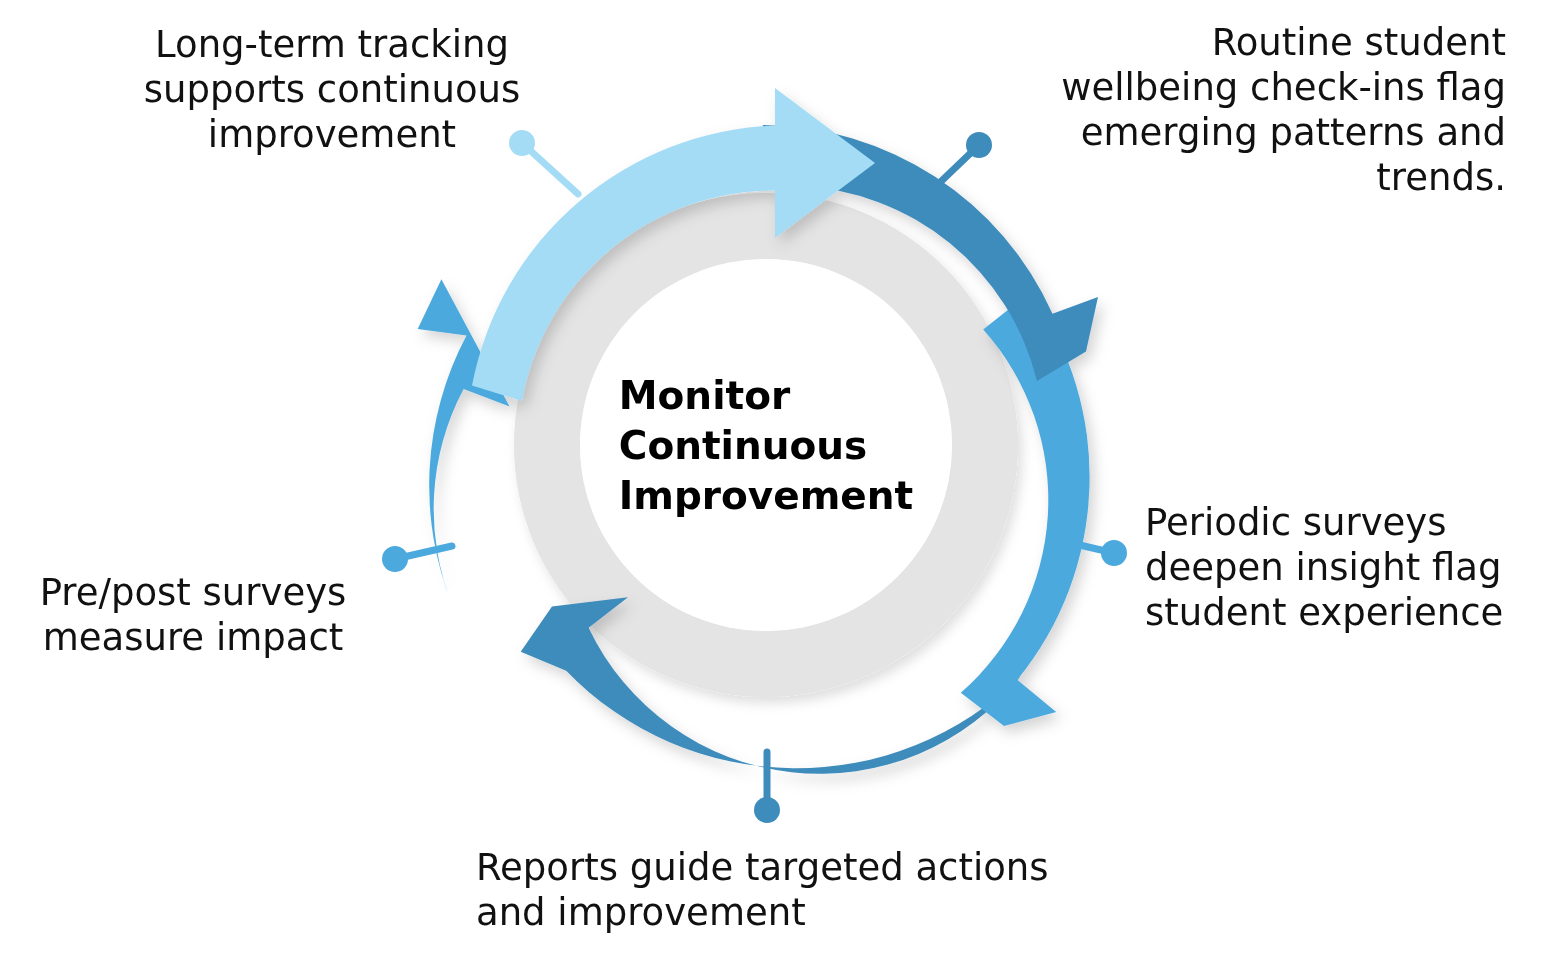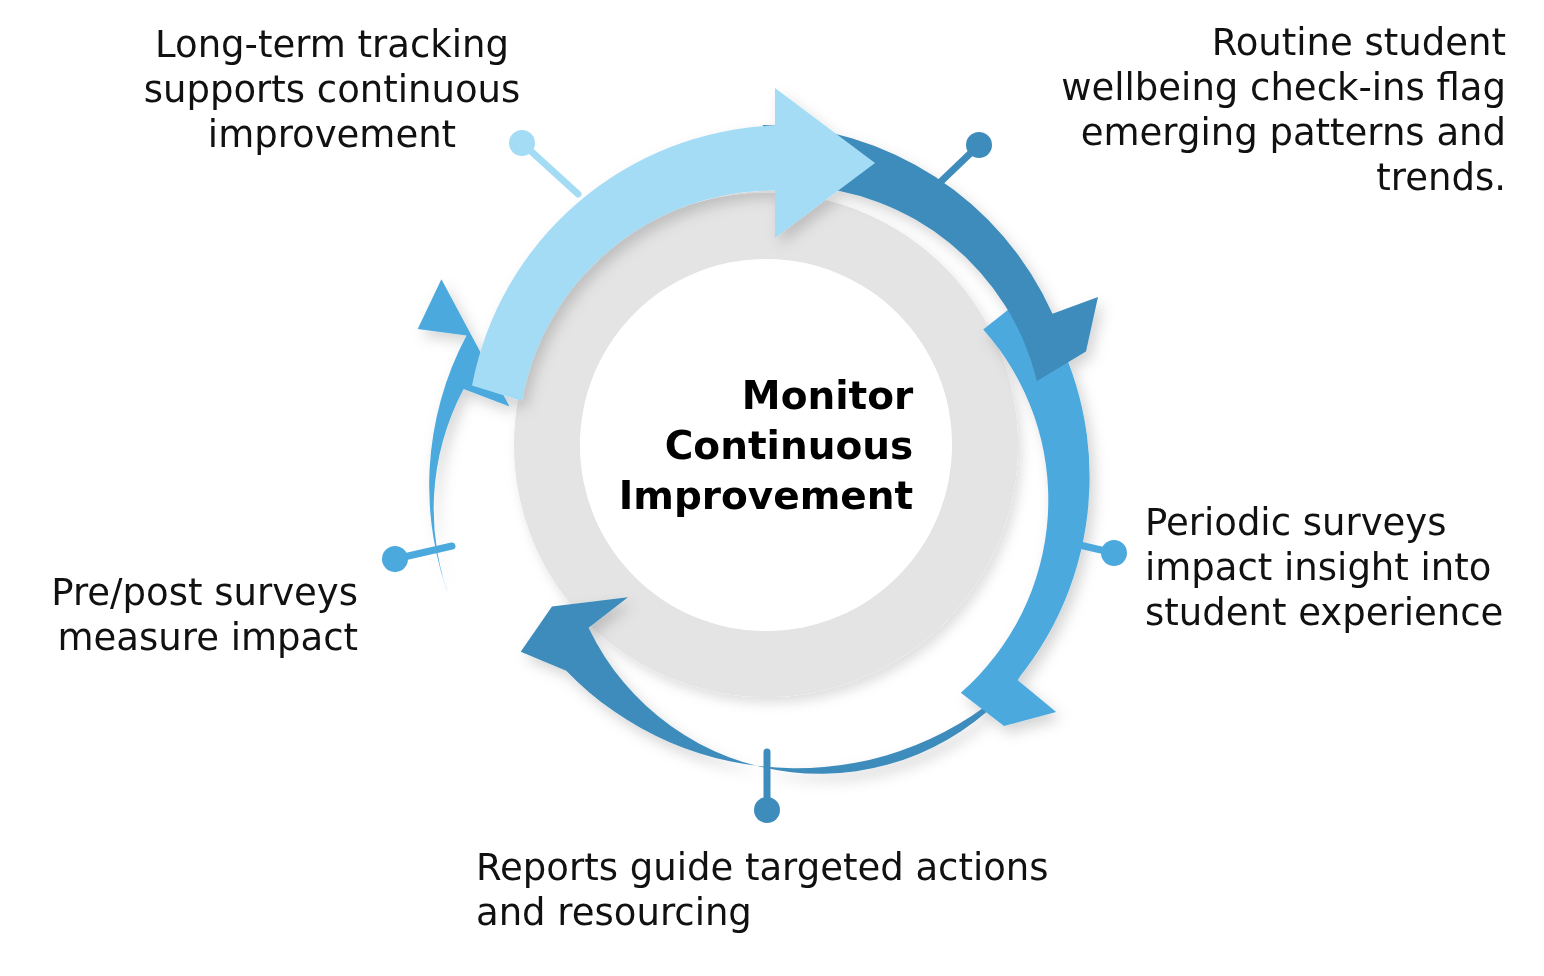--- a/index.html
+++ b/index.html
@@ -6,25 +6,25 @@
   body{width:1544px;height:976px;position:relative;overflow:hidden;
        font-family:"DejaVu Sans","Liberation Sans",sans-serif;}
   #stage{position:absolute;inset:0;width:1544px;height:976px;}
   svg#cycle{position:absolute;left:0;top:0;width:1544px;height:976px;}
 
   .callout{position:absolute;color:#111111;font-size:37px;line-height:1.22;
            font-family:"DejaVu Sans","Liberation Sans",sans-serif;font-weight:400;}
   #callout-top-left{left:122px;top:22px;width:420px;text-align:center;}
   #callout-top-right{left:1036px;top:20px;width:470px;text-align:right;}
   #callout-right{left:1145px;top:500px;width:390px;text-align:left;}
-  #callout-left{left:28px;top:570px;width:330px;text-align:right;}
+  #callout-left{left:28px;top:570px;width:330px;text-align:center;}
   #callout-bottom{left:476px;top:845px;width:600px;text-align:left;}
 
   .center-text{position:absolute;left:566px;top:336px;width:400px;height:220px;
-      display:flex;align-items:center;justify-content:center;text-align:right;
+      display:flex;align-items:center;justify-content:center;text-align:left;
       font-weight:700;font-size:39px;line-height:1.28;color:#000000;
       font-family:"DejaVu Sans","Liberation Sans",sans-serif;}
   .center-text span{display:block;}
 </style>
 </head>
 <body>
 
 <div id="stage">
 
   <svg id="cycle" viewBox="0 0 1544 976">
@@ -117,17 +117,17 @@
   <div class="center-text">
     <div>
       <span>Monitor</span>
       <span>Continuous</span>
       <span>Improvement</span>
     </div>
   </div>
 
   <div class="callout" id="callout-top-left">Long-term tracking supports continuous improvement</div>
   <div class="callout" id="callout-top-right">Routine student wellbeing check-ins flag emerging patterns and trends.</div>
-  <div class="callout" id="callout-right">Periodic surveys impact insight into student experience</div>
+  <div class="callout" id="callout-right">Periodic surveys deepen insight flag student experience</div>
   <div class="callout" id="callout-left">Pre/post surveys measure impact</div>
-  <div class="callout" id="callout-bottom">Reports guide targeted actions and resourcing</div>
+  <div class="callout" id="callout-bottom">Reports guide targeted actions and improvement</div>
 
 </div>
 
 </body></html>

